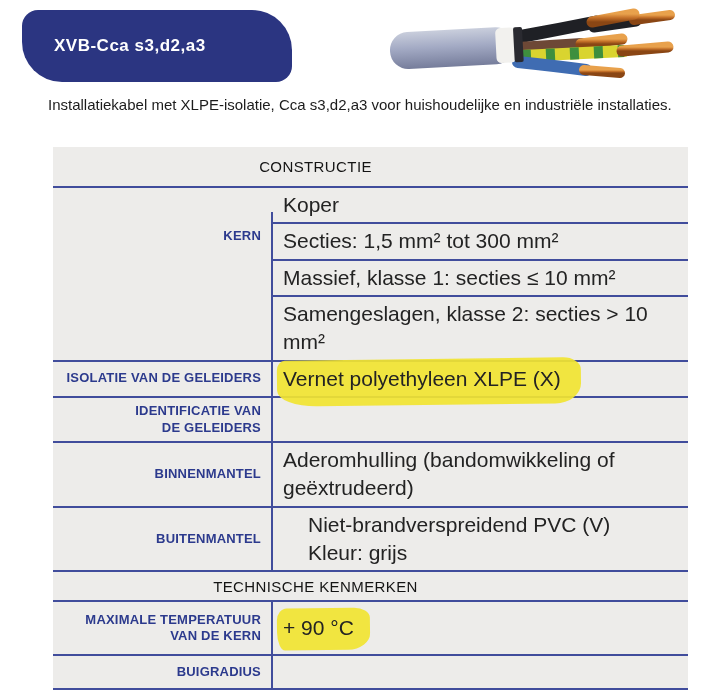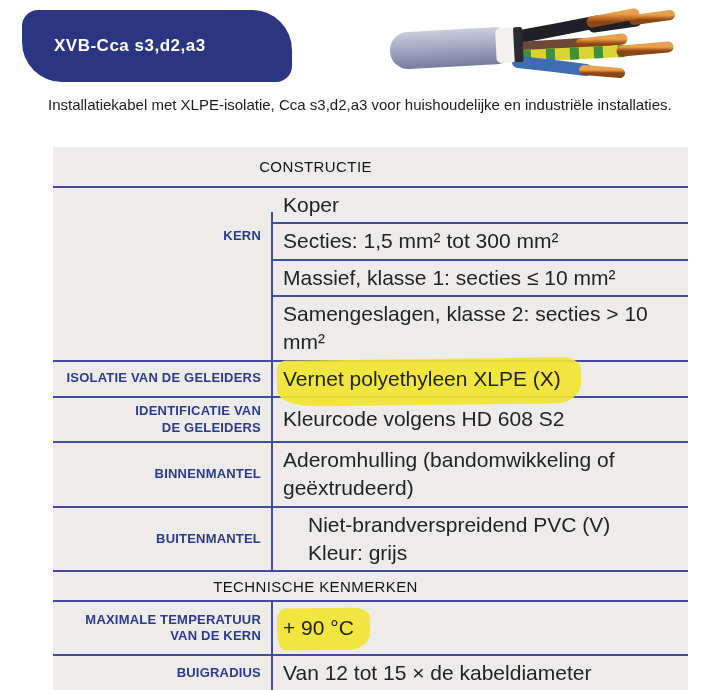--- a/index.html
+++ b/index.html
@@ -134,21 +134,20 @@
       <div class="tvalue">
         <span class="hl hl-big">Vernet polyethyleen XLPE (X)</span>
       </div>
     </div>
 
     <div class="trow r-identificatie">
       <div class="tlabel">
         <span>IDENTIFICATIE VAN</span>
         <span>DE GELEIDERS</span>
       </div>
-      <div class="tvalue">Kleurcode volgens HD 608 S2</div>
     </div>
 
     <div class="trow r-binnenmantel">
       <div class="tlabel">BINNENMANTEL</div>
       <div class="tvalue">Aderomhulling (bandomwikkeling of geëxtrudeerd)</div>
     </div>
 
     <div class="trow r-buitenmantel">
       <div class="tlabel">BUITENMANTEL</div>
       <div class="tvalue">
@@ -167,17 +166,16 @@
         <span>MAXIMALE TEMPERATUUR</span>
         <span>VAN DE KERN</span>
       </div>
       <div class="tvalue">
         <span class="hl">+ 90 °C</span>
       </div>
     </div>
 
     <div class="trow r-buigradius">
       <div class="tlabel">BUIGRADIUS</div>
-      <div class="tvalue">Van 12 tot 15 × de kabeldiameter</div>
     </div>
 
   </div>
 </div>
 
 </body></html>

